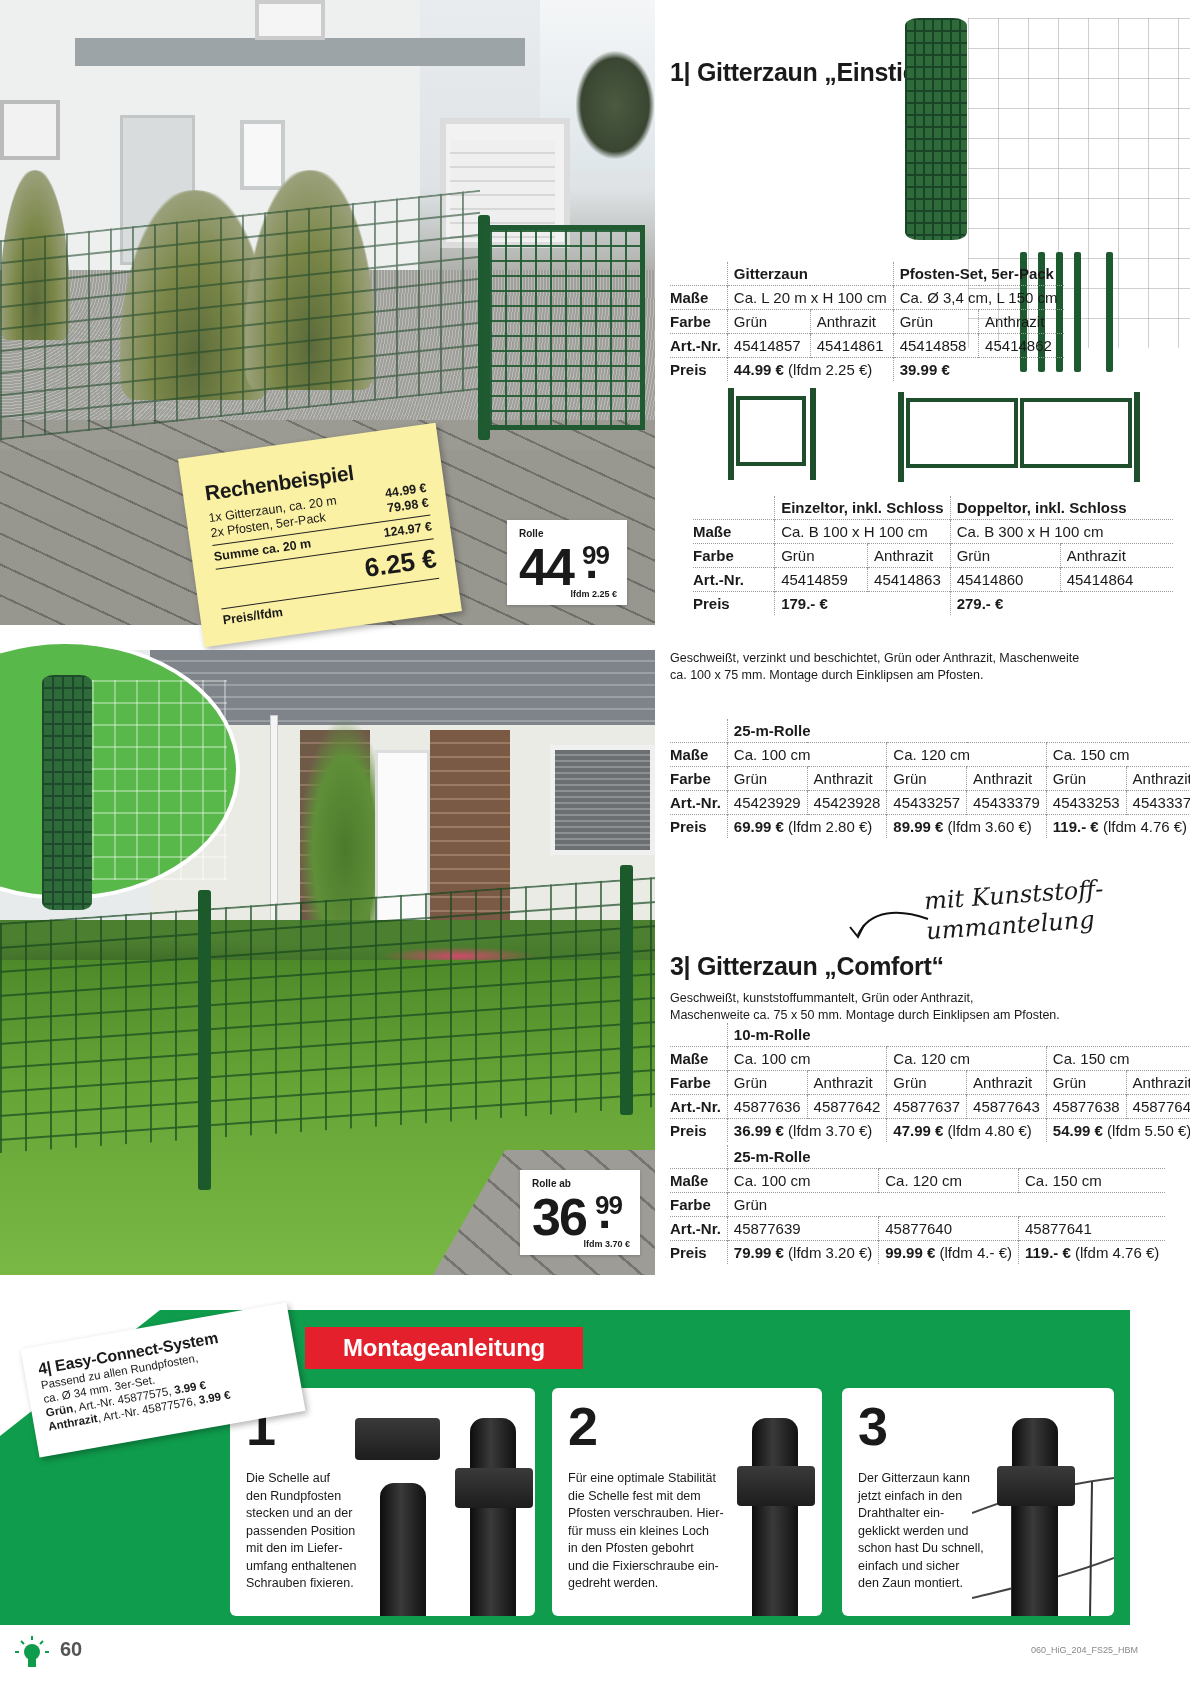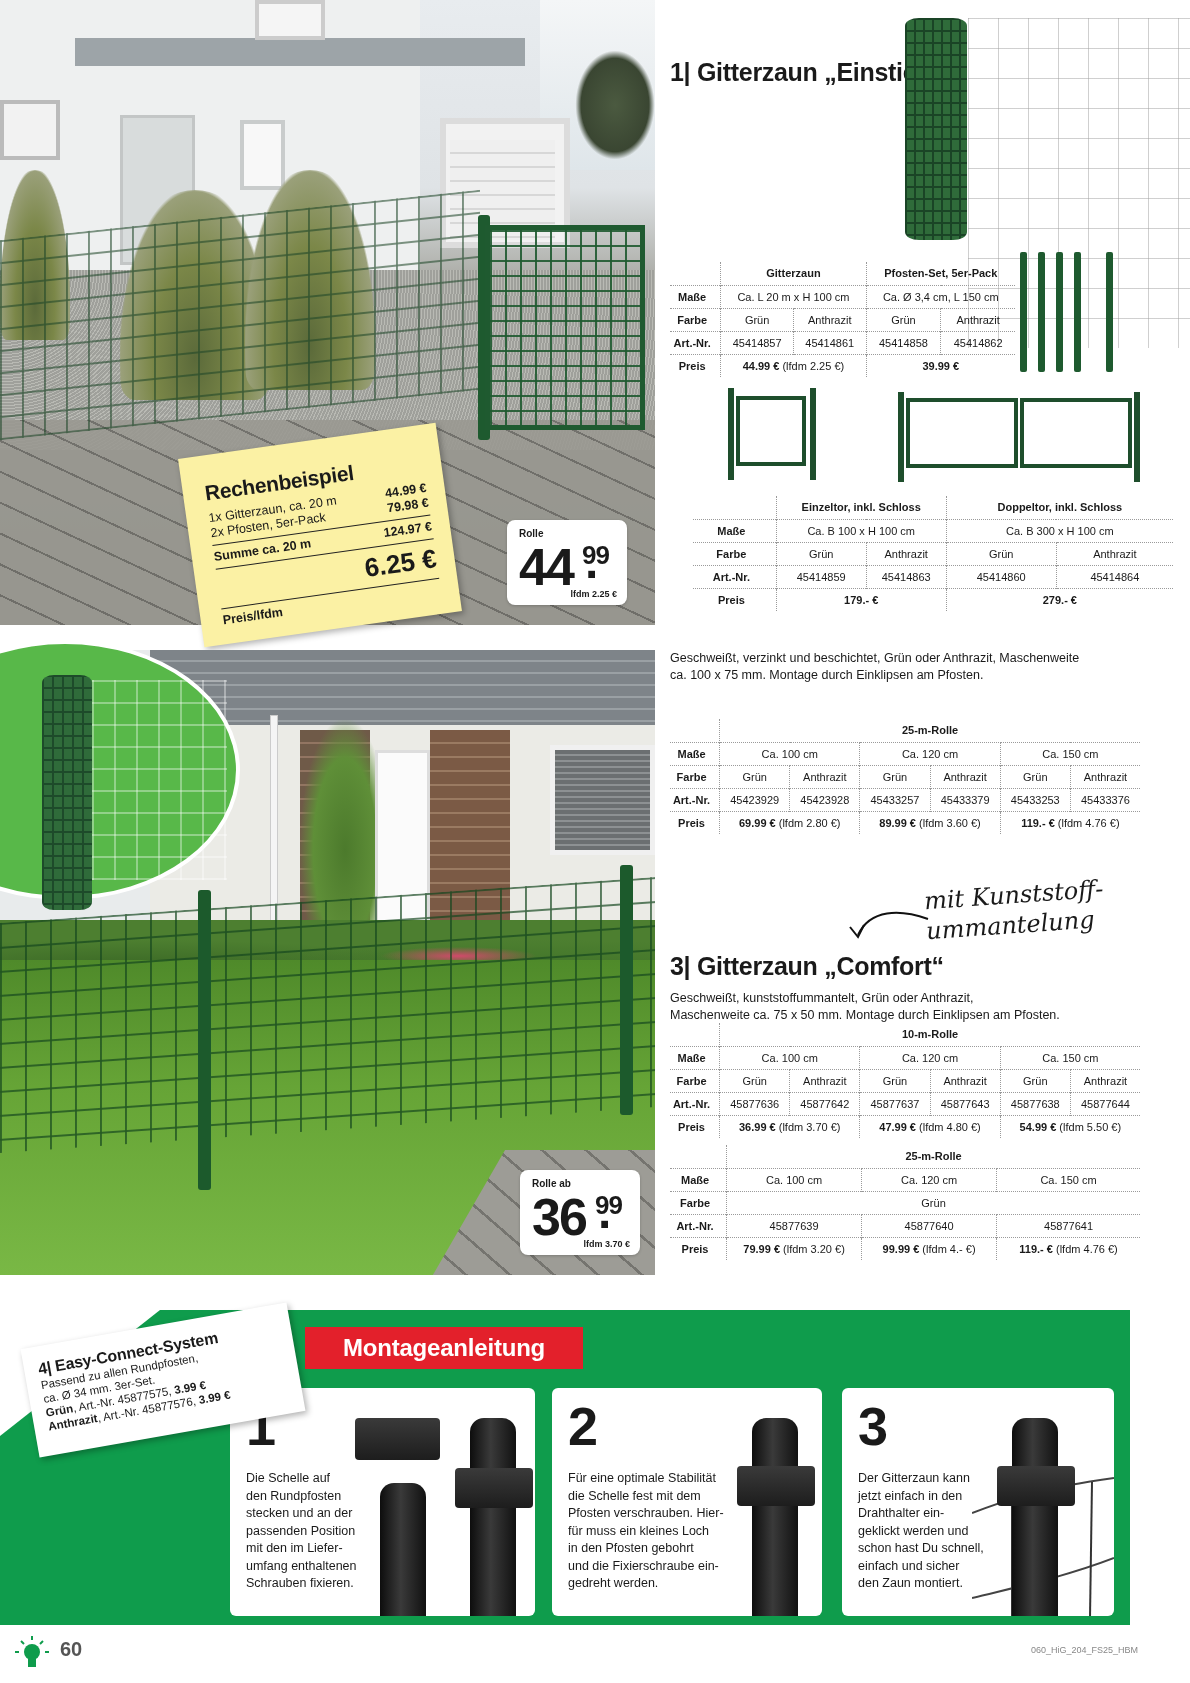--- a/index.html
+++ b/index.html
@@ -33,21 +33,21 @@
   
   .note { left: 190px; top: 440px; width: 260px; height: 190px; background: #fbf1a4; transform: rotate(-8deg); box-shadow: 2px 3px 6px rgba(0,0,0,.3); padding: 26px 18px 10px 22px; }
   .note h3 { font-size: 21px; font-weight: 900; letter-spacing: -.3px; }
   .note .row { display: flex; justify-content: space-between; font-size: 12.5px; line-height: 15px; }
   .note .lines { margin-top: 6px; }
   .note .sep { border-top: 1.5px solid #222; margin: 4px 0; }
   .note .bold { font-weight: 700; }
   .note .big { font-size: 26px; font-weight: 900; text-align: right; margin-top: 0; }
 
   
-  .ptag { background: #fff; border-radius: 8px; box-shadow: 0 1px 3px rgba(0,0,0,.2); }
+  .ptag { background: #fff; border-radius: 0; box-shadow: 0 1px 3px rgba(0,0,0,.2); }
   .ptag .lbl { position: absolute; left: 12px; top: 8px; font-size: 10px; font-weight: 700; }
   .ptag .main { position: absolute; left: 12px; top: 18px; font-size: 52px; font-weight: 900; letter-spacing: -2px; line-height: 58px; }
   .ptag .cents { position: absolute; font-size: 26px; font-weight: 900; letter-spacing: -1px; }
   .ptag .dot { position: absolute; font-size: 48px; font-weight: 900; }
   .ptag .lfdm { position: absolute; right: 10px; bottom: 6px; font-size: 9px; font-weight: 700; }
 
   
   .photo2 { left: 0; top: 650px; width: 655px; height: 625px; overflow: hidden; background: #e8ebec; }
   .roof2 { left: 150px; top: 0; width: 505px; height: 75px; background: repeating-linear-gradient(180deg, #7e8489 0 10px, #9aa0a4 10px 12px); }
   .wall2 { left: 150px; top: 75px; width: 505px; height: 230px; background: #ebebe6; }
@@ -64,21 +64,21 @@
     background-size: 25px 24px; transform: skewY(-4deg); opacity: .8; }
   .post2 { width: 13px; background: #1c5a2c; border-radius: 3px; }
   .path2 { left: 430px; top: 500px; width: 225px; height: 130px; background: repeating-linear-gradient(30deg, #9d9c96 0 20px, #75746f 20px 22px); transform: skewX(-30deg); transform-origin: bottom left; }
   .circle { left: -110px; top: 640px; width: 350px; height: 260px; border-radius: 50%; background: #58b849; border: 4px solid #fff; overflow: hidden; }
   .roll { left: 42px; top: 675px; width: 50px; height: 235px; background-image: linear-gradient(90deg, #1d4a2a 2px, transparent 2px), linear-gradient(180deg, #1d4a2a 2px, transparent 2px); background-size: 10px 12px; background-color: #2f6b3a; border-radius: 12px/8px; }
   .roll-ghost { left: 92px; top: 680px; width: 135px; height: 200px; background-image: linear-gradient(90deg, rgba(255,255,255,.35) 2px, transparent 2px), linear-gradient(180deg, rgba(255,255,255,.35) 2px, transparent 2px); background-size: 22px 22px; }
 
   
   .sect-title { font-size: 25px; font-weight: 900; letter-spacing: -.3px; white-space: nowrap; }
   .desc { font-size: 12.5px; line-height: 17px; }
-  table.spec { border-collapse: collapse; font-size: 11px; text-align: center; }
+  table.spec { border-collapse: collapse; font-size: 15px; }
   table.spec td { border-top: 1px dotted #9a9a9a; padding: 3px 6px 3px 6px; white-space: nowrap; height: 23px; }
   table.spec td.k { font-weight: 700; padding-left: 0; border-right: none; }
   table.spec td.cell { border-left: 1px dotted #9a9a9a; }
   table.spec tr.hd td { border-top: none; font-weight: 700; }
   table.spec b { font-weight: 700; }
 
   
   .roll-top { left: 905px; top: 18px; width: 62px; height: 222px; border-radius: 14px/8px; background-color: #2f6b3a; background-image: linear-gradient(90deg, #1a4426 2px, transparent 2px), linear-gradient(180deg, #1a4426 2px, transparent 2px); background-size: 9px 12px; }
   .roll-top-ghost { left: 968px; top: 18px; width: 222px; height: 330px; background-image: linear-gradient(90deg, rgba(160,160,160,.5) 1px, transparent 1px), linear-gradient(180deg, rgba(160,160,160,.5) 1px, transparent 1px); background-size: 30px 30px; }
   .pst { width: 7px; height: 120px; background: #1e5a2f; border-radius: 2px; top: 252px; }

